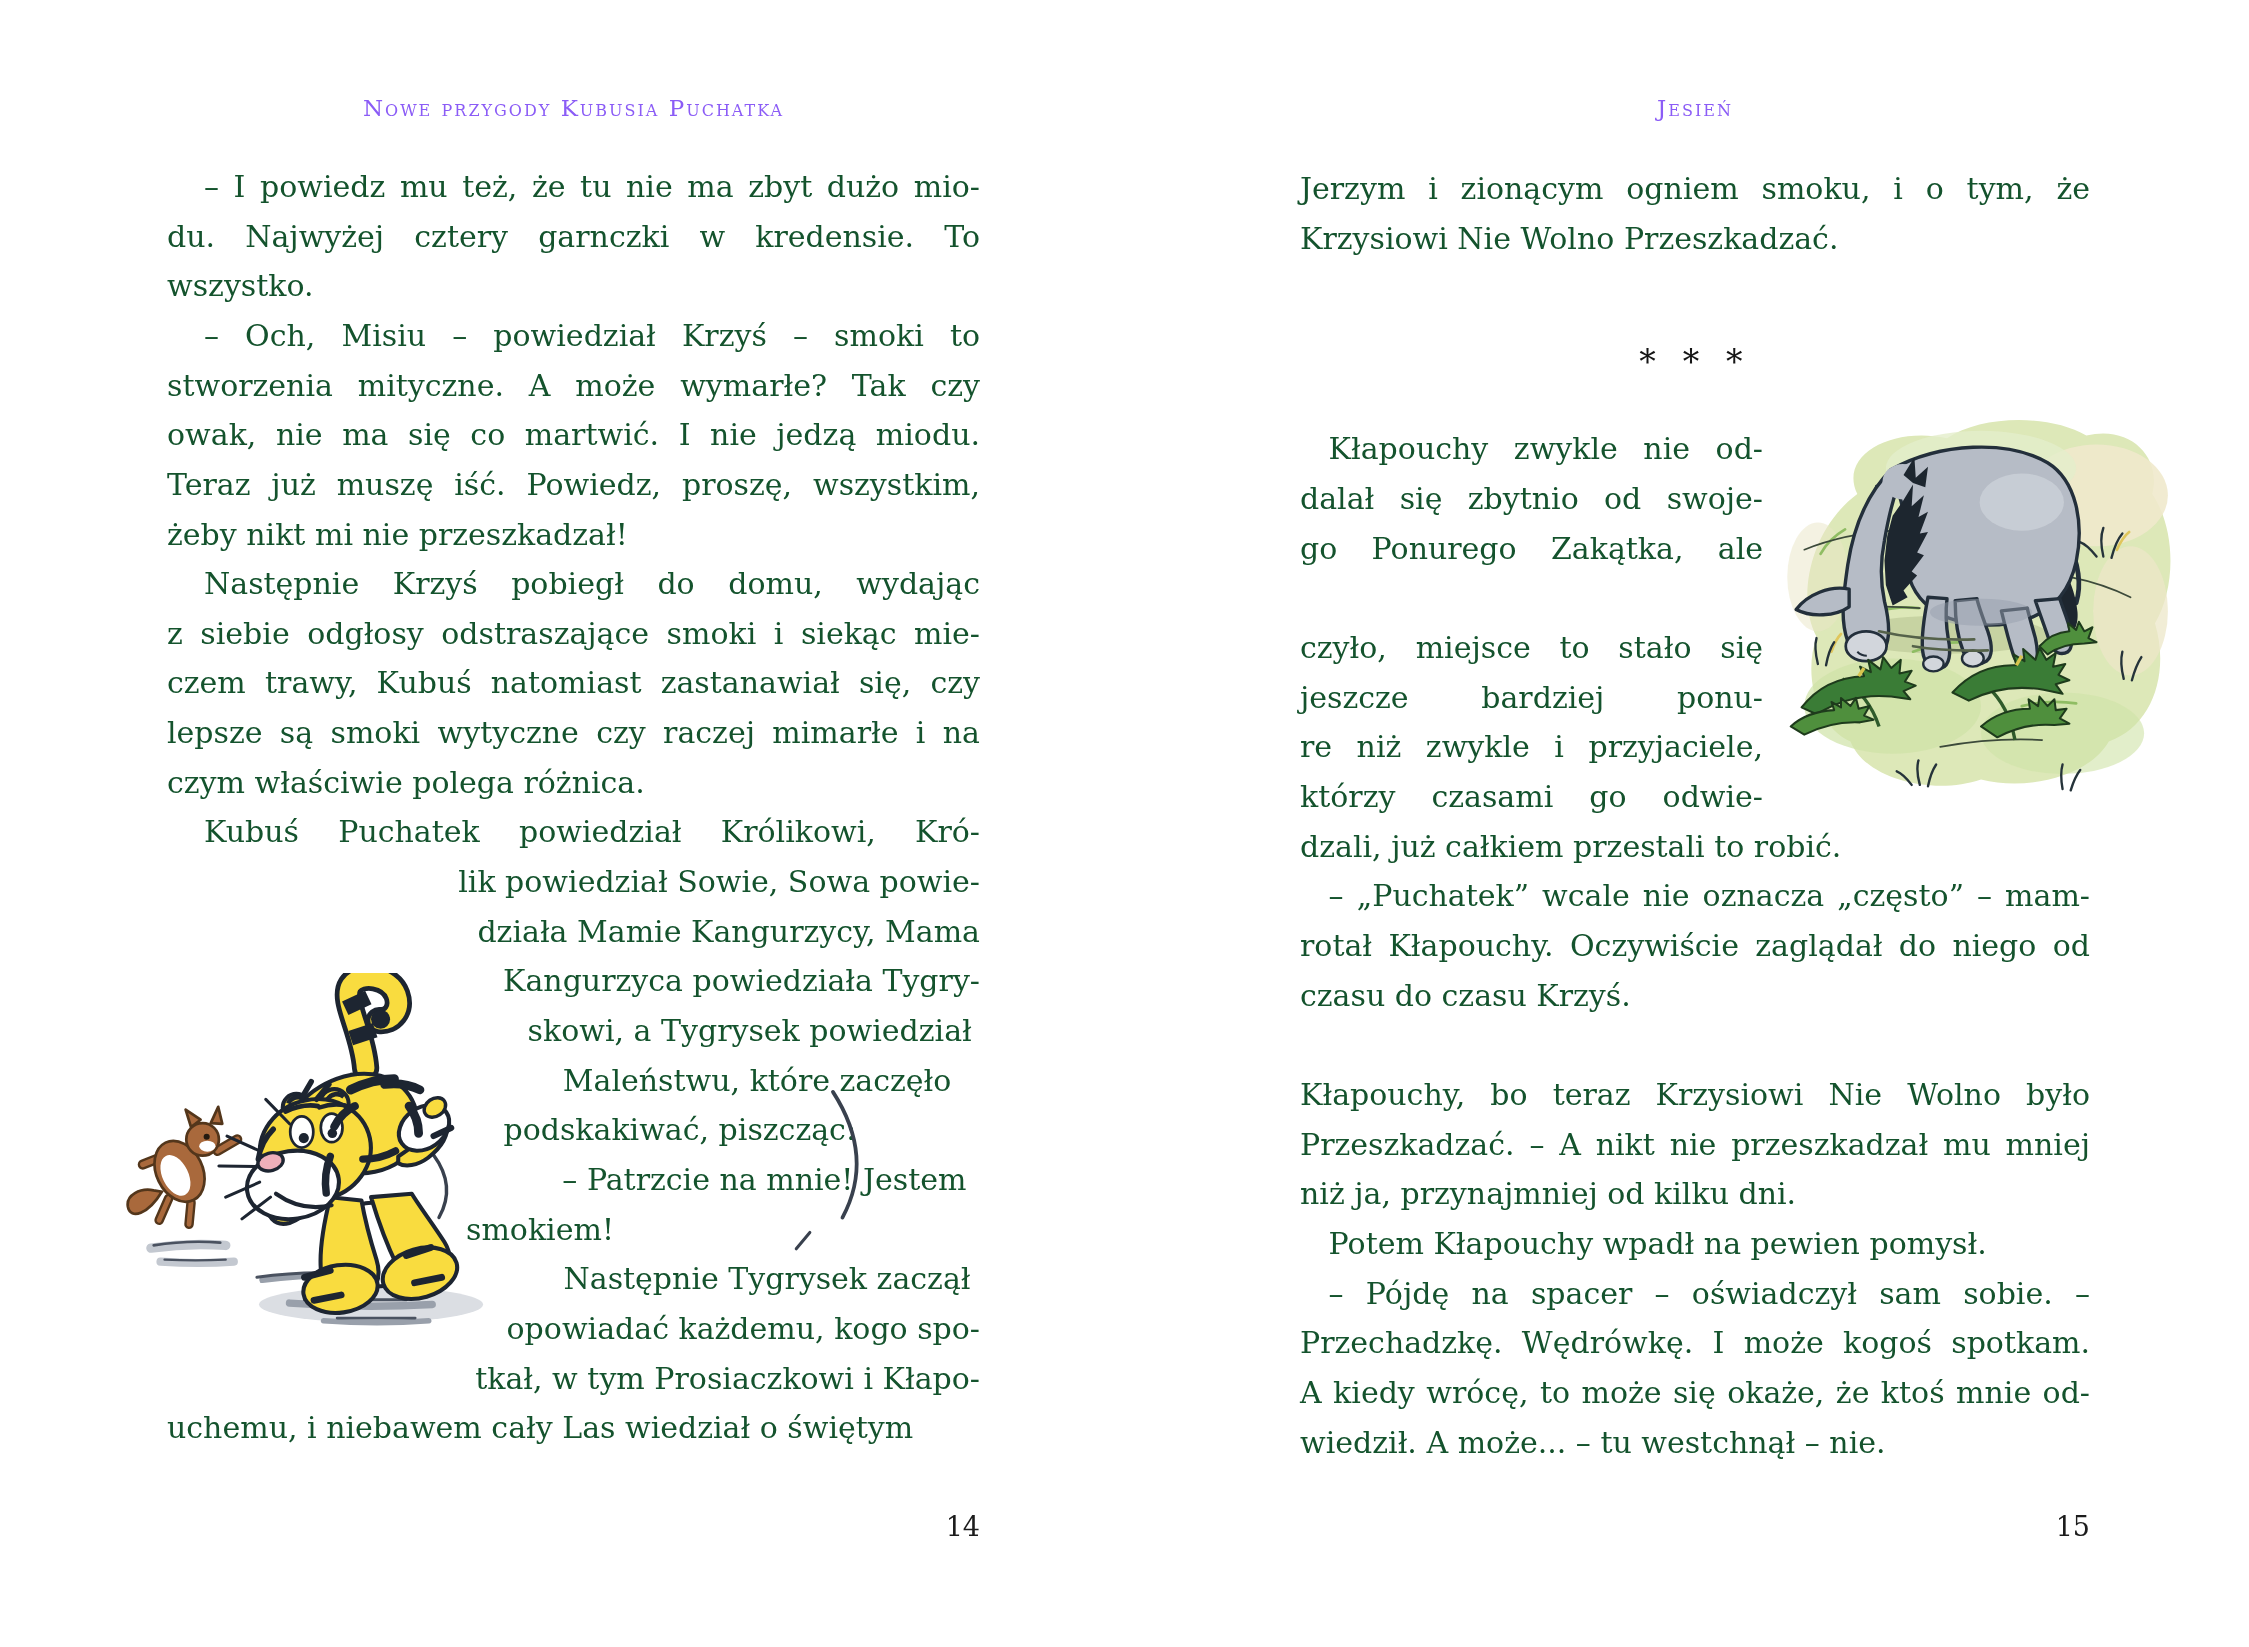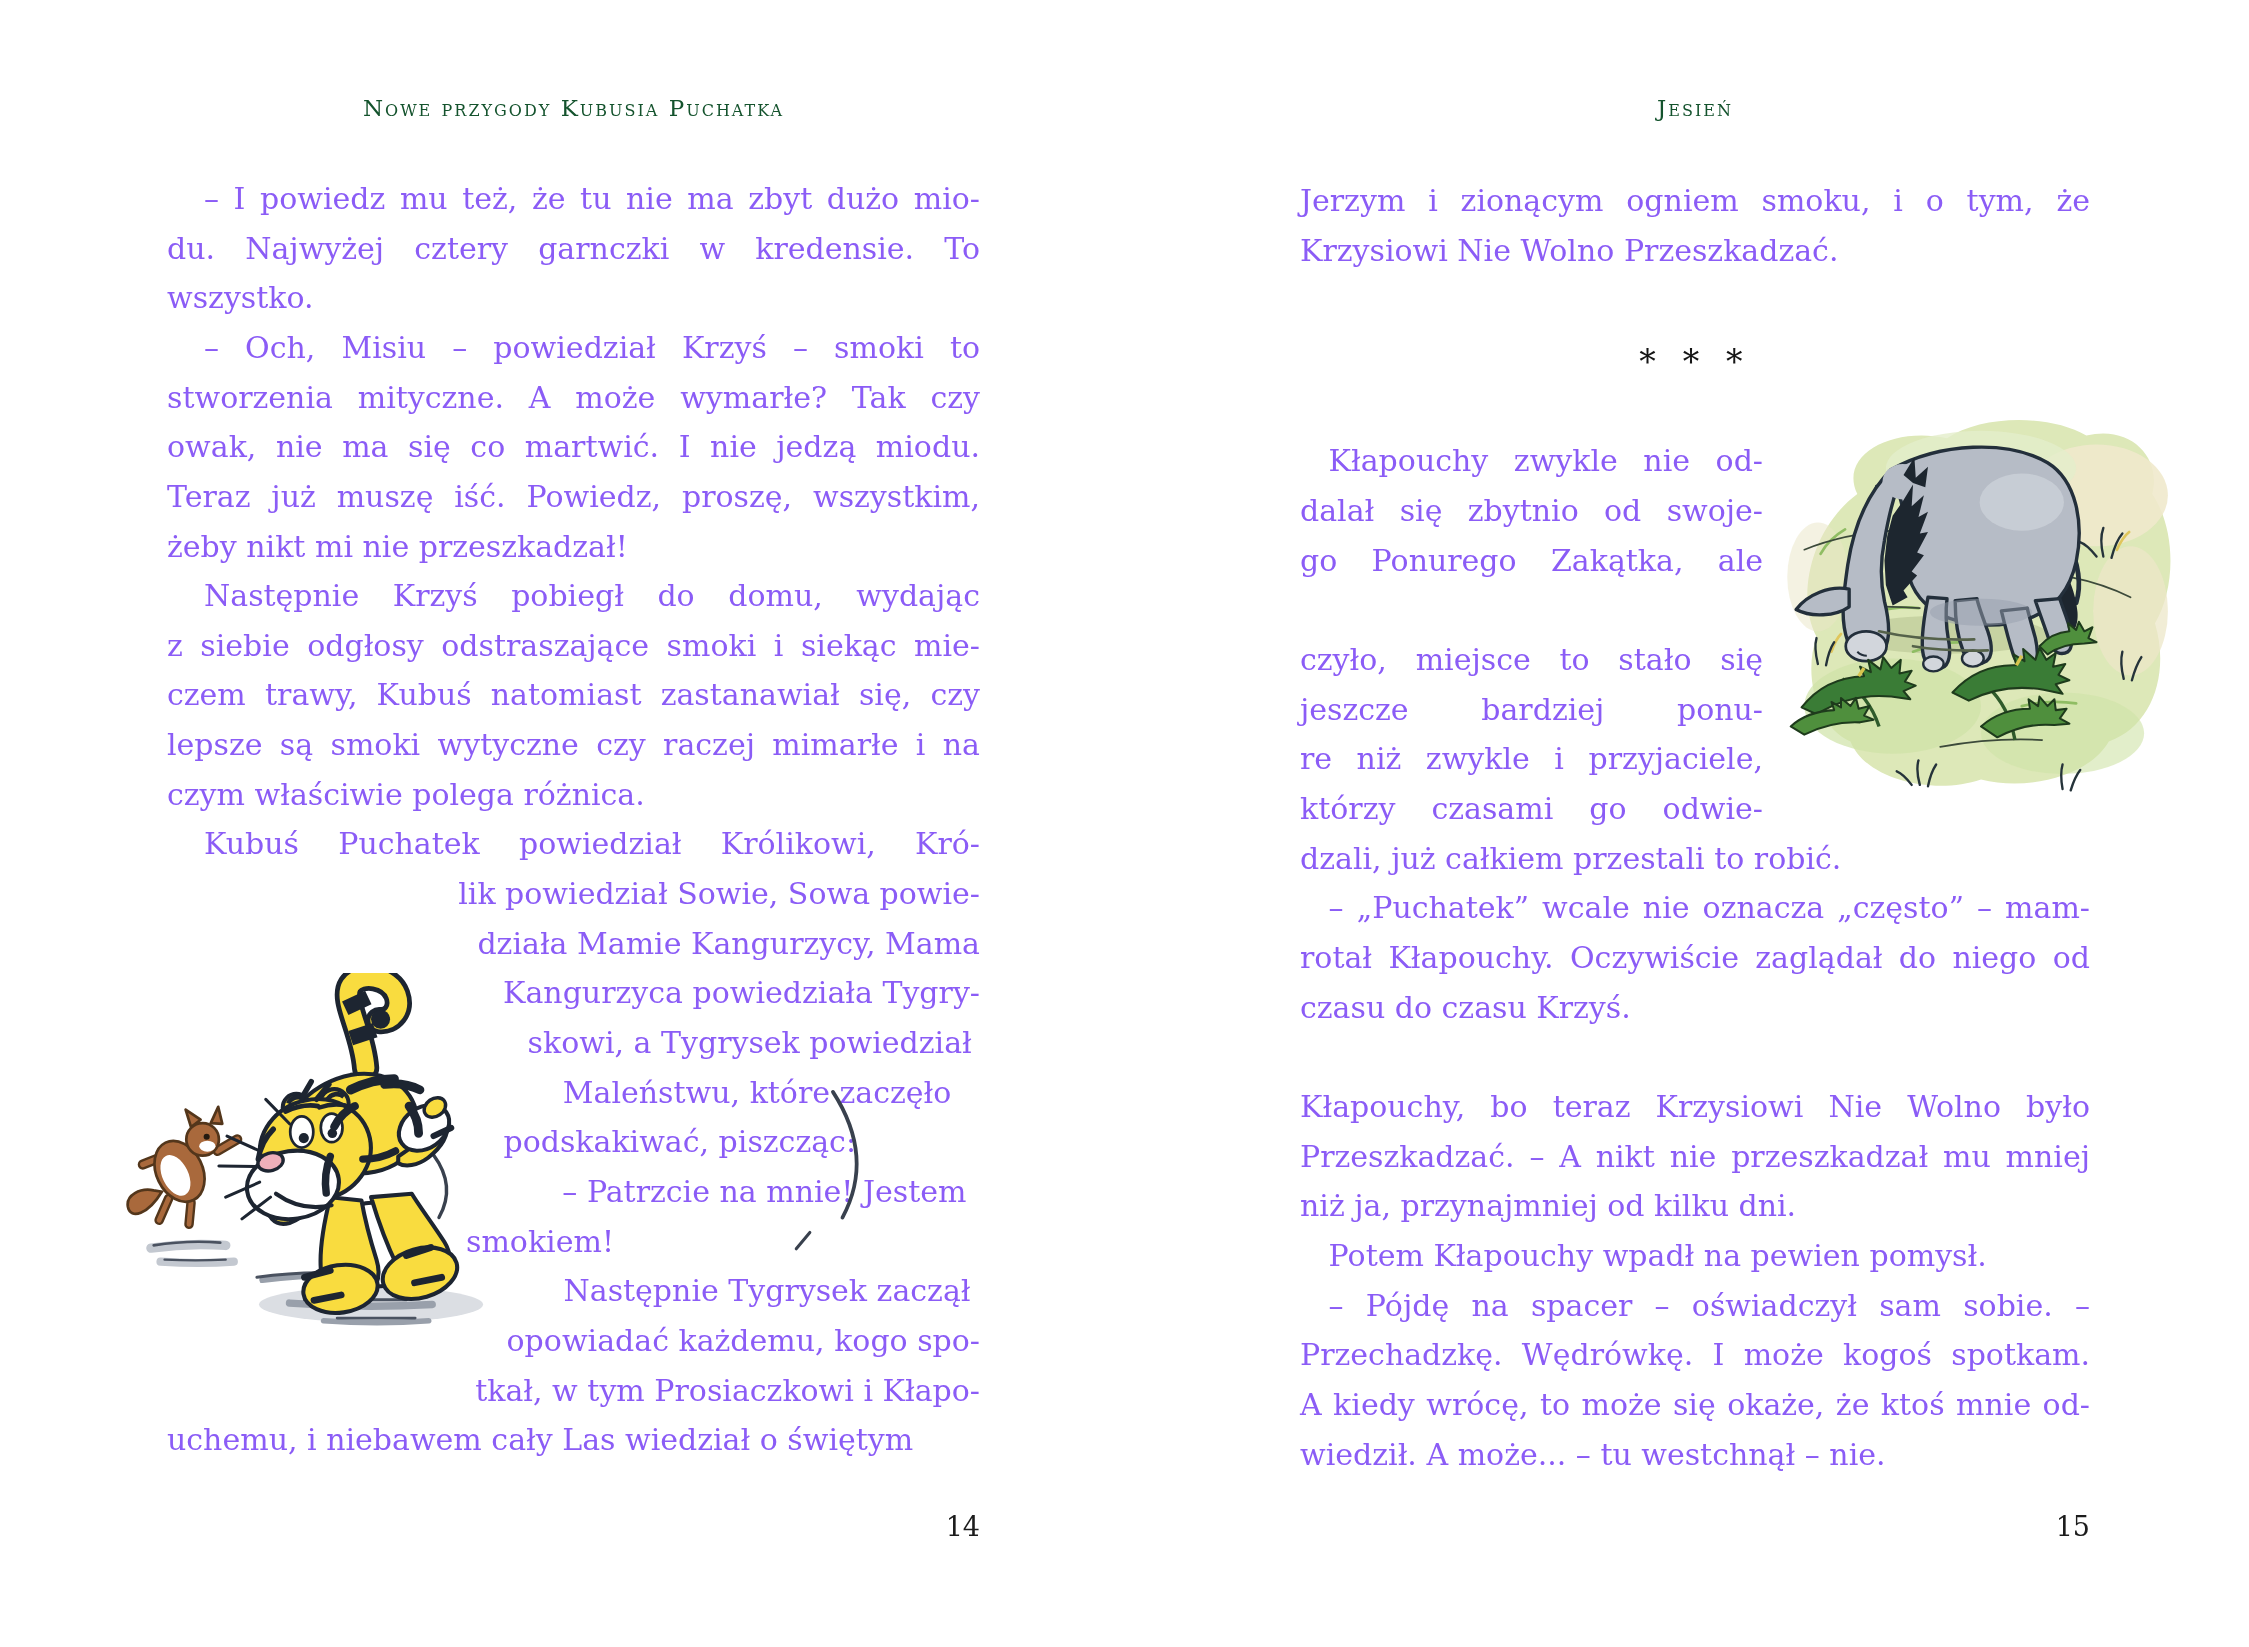--- a/index.html
+++ b/index.html
@@ -6,27 +6,27 @@
   body{
     width:2250px;height:1647px;position:relative;background:#ffffff;
     font-family:"DejaVu Serif","Liberation Serif",serif;color:#161616;
     overflow:hidden;
   }
   .page{position:absolute;top:0;height:1647px}
   #page-left{left:167px;width:813px}
   #page-right{left:1300px;width:790px}
   .hdr{
     position:absolute;top:95px;left:0;right:0;text-align:center;
-    font-variant:small-caps;font-size:23px;letter-spacing:2px;color:#14532d;
+    font-variant:small-caps;font-size:23px;letter-spacing:2px;color:#8b5cf6;
     white-space:nowrap;
   }
   .pno{position:absolute;top:1511px;left:0;right:0;text-align:right;font-size:27px;color:#1c1c1c}
   .ln{
     position:absolute;left:0;right:0;font-size:30px;line-height:42px;
-    white-space:nowrap;color:#8b5cf6;margin-top:12px;
+    white-space:nowrap;color:#14532d;
   }
   .j{text-align:justify;text-align-last:justify;white-space:normal}
   .ar{text-align:right}
   .ind{text-indent:37px}
   .ind2{text-indent:28.6px}
   .nw{right:auto;width:463px}
   .sep{
     position:absolute;top:342px;left:0;right:0;text-align:center;
     font-size:33px;letter-spacing:8.2px;color:#151515;white-space:nowrap;
   }

